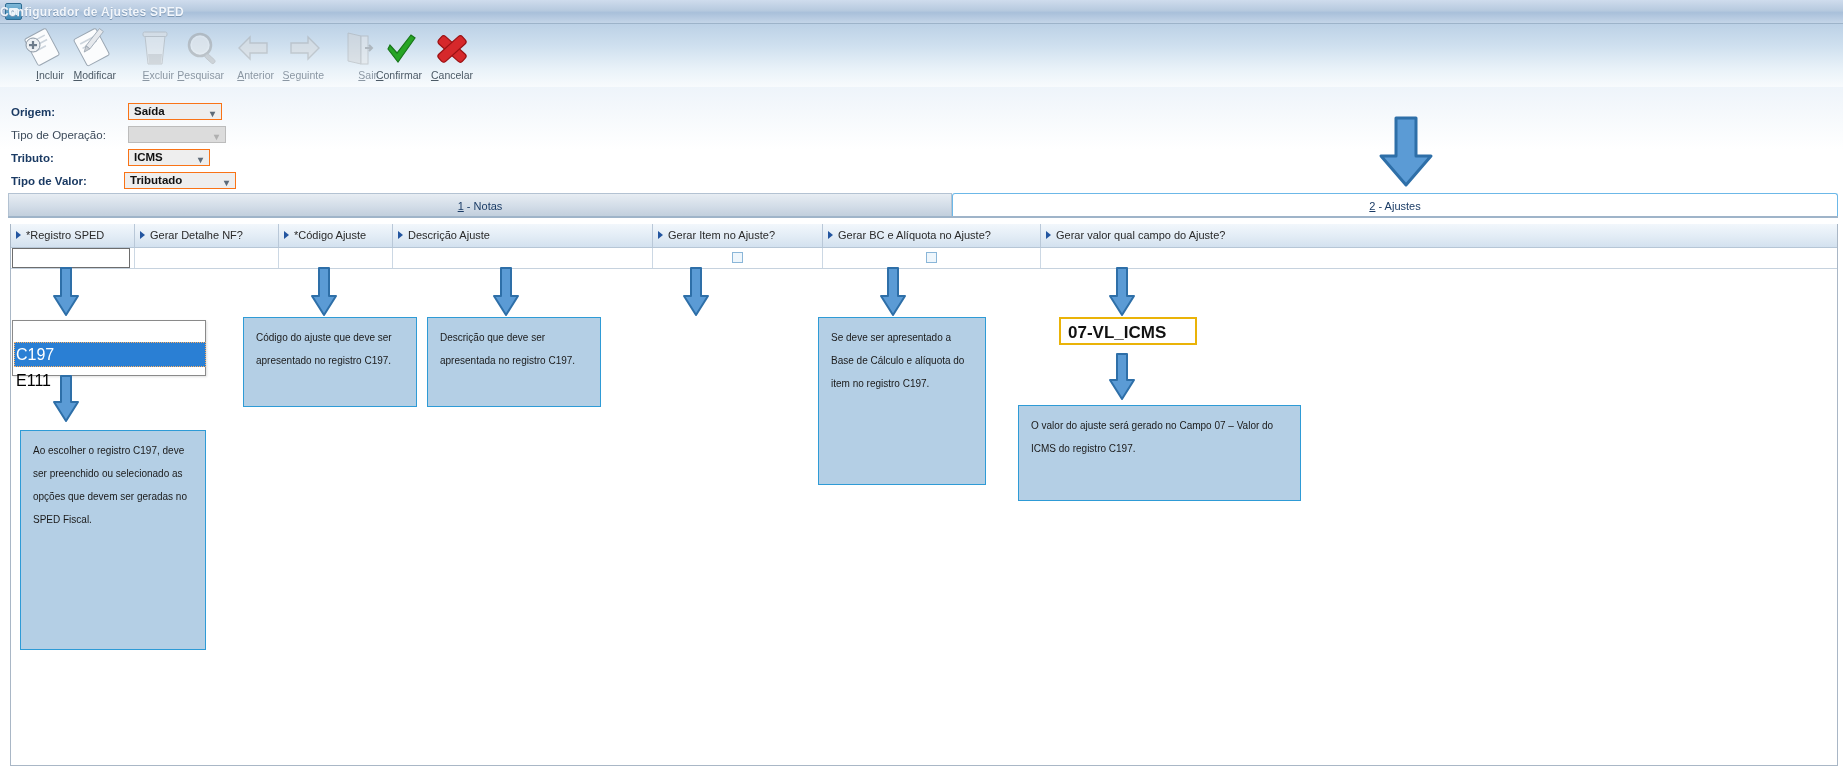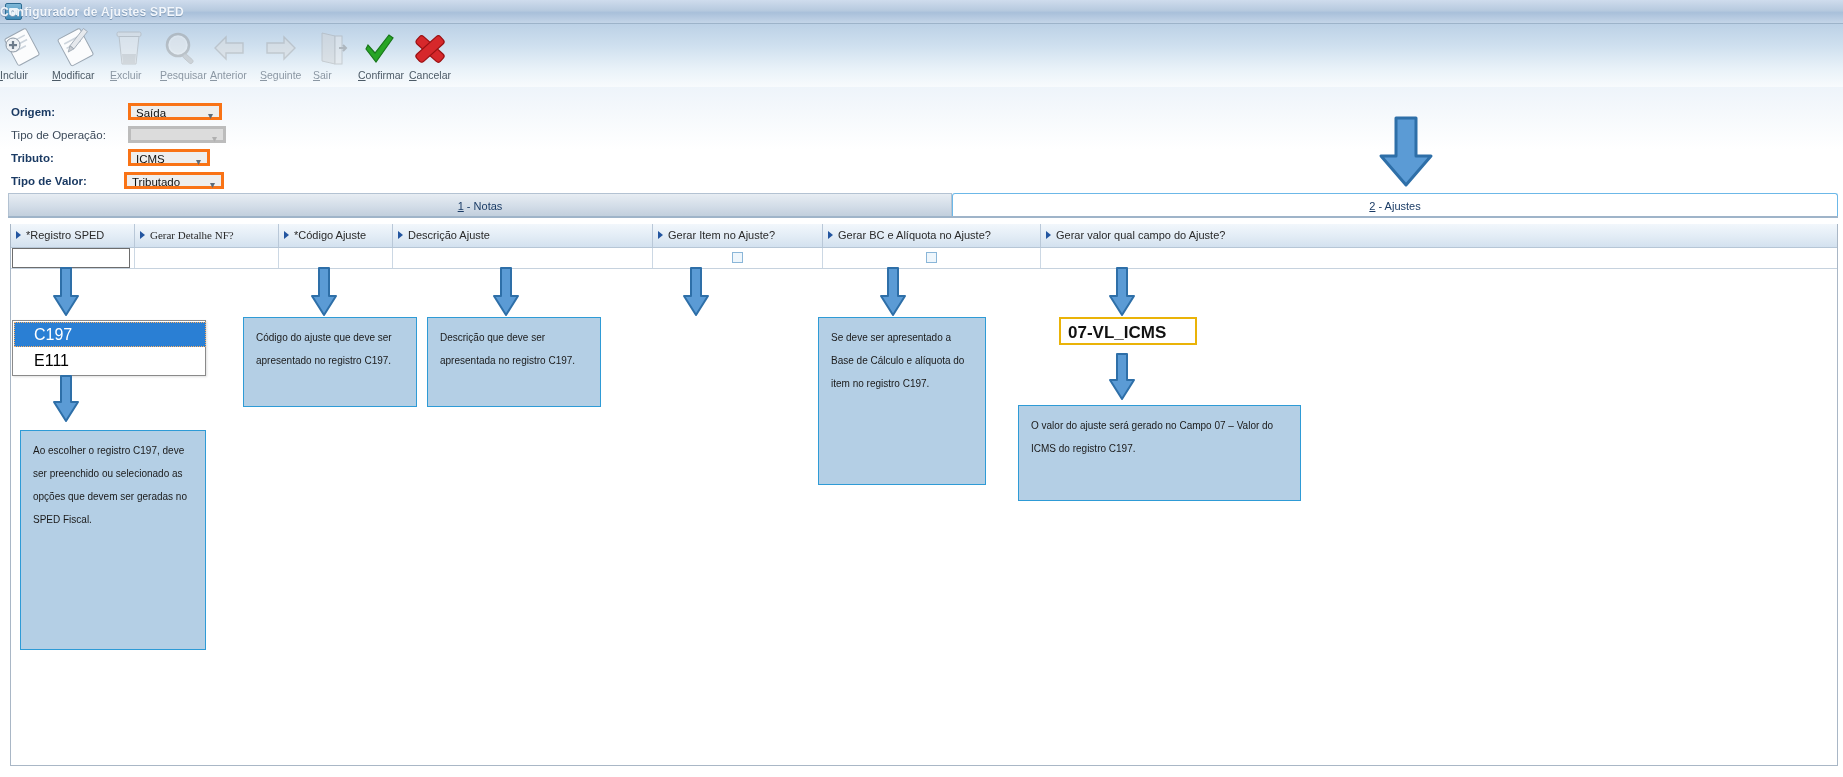--- a/index.html
+++ b/index.html
@@ -39,21 +39,21 @@
     width: 9px; height: 7px; background: #e9f4fb; border-radius: 1px;
   }
 
   
   .toolbar {
     position: absolute; left: 0; top: 24px; width: 1843px; height: 63px;
     background: linear-gradient(to bottom, #bcd1e6 0%, #cfe0ef 35%, #e8f1f8 70%, #f8fbfd 100%);
   }
   .tbtn {
     position: absolute; top: 4px; width: 64px; height: 60px;
-    text-align: left; cursor: default;
+    text-align: right; cursor: default;
   }
   .tbtn .gl { display: block; height: 42px; line-height: 42px; font-size: 31px; }
   .tbtn .lb {
     display: block; font-size: 10.5px; color: #4c5a66; line-height: 10px;
   }
   .tbtn.dim .gl { opacity: .45; filter: grayscale(1); }
   .tbtn.dim .lb { color: #8b97a3; }
   .tbtn .u { text-decoration: underline; }
 
   
@@ -66,22 +66,22 @@
   .formarea { position: absolute; left: 0; top: 95px; width: 700px; height: 95px; }
   .frow { position: absolute; left: 0; height: 20px; }
   .flabel {
     position: absolute; left: 11px; font-size: 11.5px; color: #1a3a63;
     font-weight: bold; line-height: 18px; white-space: nowrap;
   }
   .flabel.dim { color: #3c4a5a; font-weight: normal; }
   .fsel {
     position: absolute; height: 17px;
     background: #eeeeee;
-    border: 3px solid #f97316;
-    font-size: 11.5px; color: #111; line-height: 15px;
+    border: 1px solid #f97316;
+    font-size: 11.5px; color: #111; line-height: 15px; font-weight: bold;
   }
   .fsel .val {
     position: absolute; left: 5px; top: 0; line-height: 15px; white-space: nowrap;
   }
   .fsel .cv {
     position: absolute; right: 6px; top: 2px; font-size: 10px; color: #5d6b79;
   }
   .fsel.disabled { background: #dcdcdc; border-color: #bcbcbc; }
   .fsel.disabled .cv { color: #b0b0b0; }
 
@@ -151,22 +151,22 @@
   }
 
   
   .ddlist {
     position: absolute; left: 12px; top: 320px; width: 194px; height: 56px;
     background: #ffffff; border: 1px solid #8a8a8a;
     box-shadow: 1px 1px 2px rgba(0,0,0,.12);
   }
   .ddopt {
     position: absolute; left: 1px; width: 192px; height: 25px;
-    font-size: 16px; line-height: 25px; padding-left: 20px;
-    color: #000; font-family: "Liberation Sans", sans-serif;
+    font-size: 16px; line-height: 25px; padding-left: 2px;
+    color: #000; font-family: "Liberation Sans", sans-serif; margin-top: 20px;
   }
   .ddopt.sel {
     top: 1px; background: #2a7fd4; color: #ffffff;
     outline: 1px dotted #ffb060; outline-offset: -1px;
   }
   .ddopt.norm { top: 27px; }
 
   
   .valbox {
     position: absolute; left: 1059px; top: 317px; width: 138px; height: 28px;
@@ -334,21 +334,21 @@
     <div class="frow" style="top:54px">
       <div class="flabel">Tributo:</div>
       <div class="fsel" style="left:128px; width:82px;">
         <span class="val">ICMS</span>
         <span class="cv">▾</span>
       </div>
     </div>
 
     <div class="frow" style="top:77px">
       <div class="flabel">Tipo de Valor:</div>
-      <div class="fsel" style="left:124px; width:100px;text-align:right;">
+      <div class="fsel" style="left:124px; width:112px;text-align:right;">
         <span class="val">Tributado</span>
         <span class="cv">▾</span>
       </div>
     </div>
   </div>
 
   <div class="arrow" style="left:1374px; top:116px;">
     <svg width="64" height="72" viewBox="0 0 64 72">
       <path d="M22 2 L42 2 L42 40 L57 40 L32 69 L7 40 L22 40 Z" fill="#5B9BD5" stroke="#2E6FA8" stroke-width="3" stroke-linejoin="round"></path>
     </svg>
@@ -366,21 +366,21 @@
   </div>
   <div class="tabline"></div>
 
   <div class="grid">
 
     <div class="gridhead">
       <div class="gcell" style="left:0px;   width:124px;">
         <span class="arw"></span>
         <span class="gtxt">*Registro SPED</span>
       </div>
-      <div class="gcell" style="left:124px; width:144px;font-family:Liberation Serif, serif;">
+      <div class="gcell" style="left:124px; width:144px;">
         <span class="arw"></span>
         <span class="gtxt">Gerar Detalhe NF?</span>
       </div>
       <div class="gcell" style="left:268px; width:114px;">
         <span class="arw"></span>
         <span class="gtxt">*Código Ajuste</span>
       </div>
       <div class="gcell" style="left:382px; width:260px;">
         <span class="arw"></span>
         <span class="gtxt">Descrição Ajuste</span>

